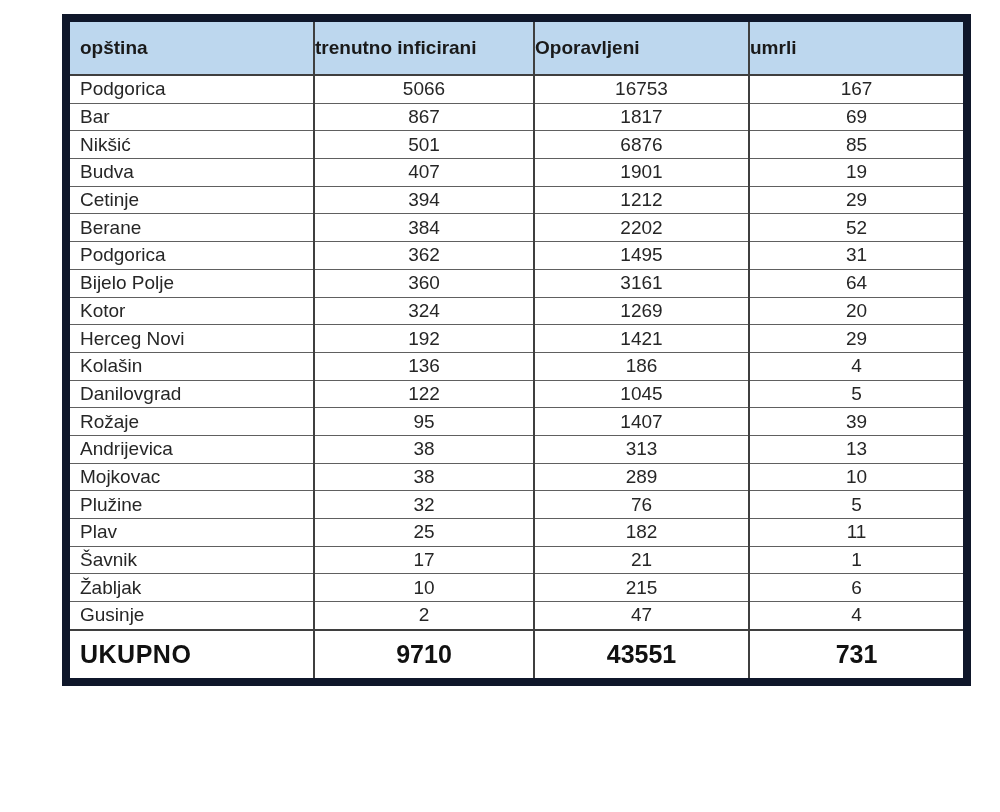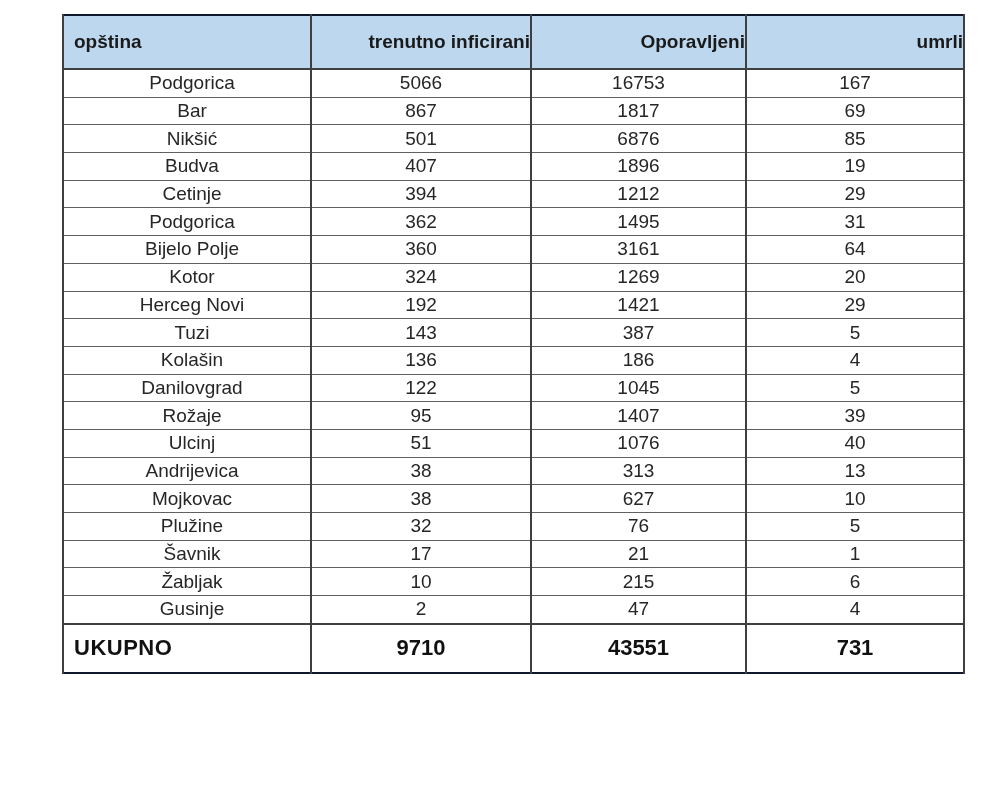--- a/index.html
+++ b/index.html
@@ -18,63 +18,63 @@
     overflow: hidden;
   }
   table.covid {
     position: absolute;
     left: 62px;
     top: 14px;
     width: 901px;
     border-collapse: collapse;
     table-layout: fixed;
     color: #1f1f1f;
-    border: 2px solid #0f172a;
+    border: 8px solid #0f172a;
   }
   col.c0 { width: 248px; }
   col.c1 { width: 220px; }
   col.c2 { width: 215px; }
   col.c3 { width: 218px; }
 
   th, td {
     border-right: 2px solid #3f3f3f;
     border-left: 2px solid #3f3f3f;
     border-bottom: 1px solid #606060;
     padding: 0;
     overflow: hidden;
     white-space: nowrap;
   }
   thead th {
     background: #BDD7EE;
     height: 52px;
     font-size: 19px;
     font-weight: bold;
-    text-align: right;
+    text-align: left;
     vertical-align: middle;
     border-bottom: 2px solid #3f3f3f;
     color: #1a1a1a;
   }
   thead th.first {
     text-align: left;
     padding-left: 10px;
   }
   tbody td {
     height: 26.7px;
     font-size: 19px;
     text-align: center;
     vertical-align: middle;
     color: #262626;
   }
   tbody td:first-child {
-    text-align: center;
+    text-align: left;
     padding-left: 10px;
   }
   tfoot td {
     height: 47px;
-    font-size: 22px;
+    font-size: 25px;
     font-weight: bold;
     text-align: center;
     vertical-align: middle;
     border-top: 2px solid #3f3f3f;
     color: #111111;
   }
   tfoot td:first-child {
     text-align: left;
     padding-left: 10px;
     letter-spacing: 0.5px;
@@ -114,30 +114,36 @@
         </tr>
         <tr>
           <td>Nikšić</td>
           <td>501</td>
           <td>6876</td>
           <td>85</td>
         </tr>
         <tr>
           <td>Budva</td>
           <td>407</td>
-          <td>1896</td>
+          <td>1901</td>
           <td>19</td>
         </tr>
         <tr>
           <td>Cetinje</td>
           <td>394</td>
           <td>1212</td>
           <td>29</td>
         </tr>
         <tr>
+          <td>Berane</td>
+          <td>384</td>
+          <td>2202</td>
+          <td>52</td>
+        </tr>
+        <tr>
           <td>Podgorica</td>
           <td>362</td>
           <td>1495</td>
           <td>31</td>
         </tr>
         <tr>
           <td>Bijelo Polje</td>
           <td>360</td>
           <td>3161</td>
           <td>64</td>
@@ -148,66 +154,60 @@
           <td>1269</td>
           <td>20</td>
         </tr>
         <tr>
           <td>Herceg Novi</td>
           <td>192</td>
           <td>1421</td>
           <td>29</td>
         </tr>
         <tr>
-          <td>Tuzi</td>
-          <td>143</td>
-          <td>387</td>
-          <td>5</td>
-        </tr>
-        <tr>
           <td>Kolašin</td>
           <td>136</td>
           <td>186</td>
           <td>4</td>
         </tr>
         <tr>
           <td>Danilovgrad</td>
           <td>122</td>
           <td>1045</td>
           <td>5</td>
         </tr>
         <tr>
           <td>Rožaje</td>
           <td>95</td>
           <td>1407</td>
           <td>39</td>
         </tr>
         <tr>
-          <td>Ulcinj</td>
-          <td>51</td>
-          <td>1076</td>
-          <td>40</td>
-        </tr>
-        <tr>
           <td>Andrijevica</td>
           <td>38</td>
           <td>313</td>
           <td>13</td>
         </tr>
         <tr>
           <td>Mojkovac</td>
           <td>38</td>
-          <td>627</td>
+          <td>289</td>
           <td>10</td>
         </tr>
         <tr>
           <td>Plužine</td>
           <td>32</td>
           <td>76</td>
           <td>5</td>
+        </tr>
+        <tr>
+          <td>Plav</td>
+          <td>25</td>
+          <td>182</td>
+          <td>11</td>
         </tr>
         <tr>
           <td>Šavnik</td>
           <td>17</td>
           <td>21</td>
           <td>1</td>
         </tr>
         <tr>
           <td>Žabljak</td>
           <td>10</td>

